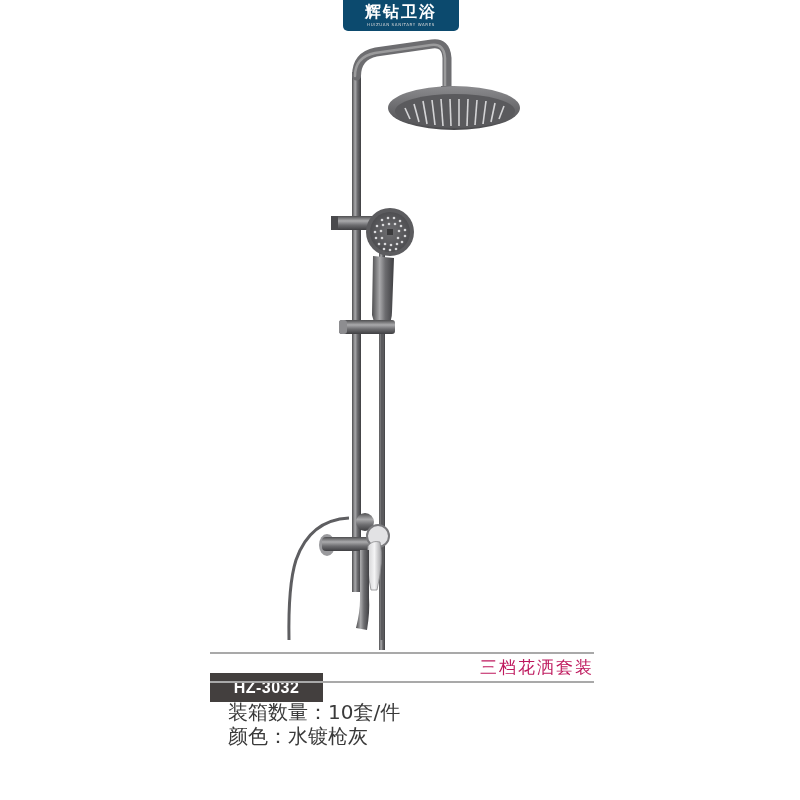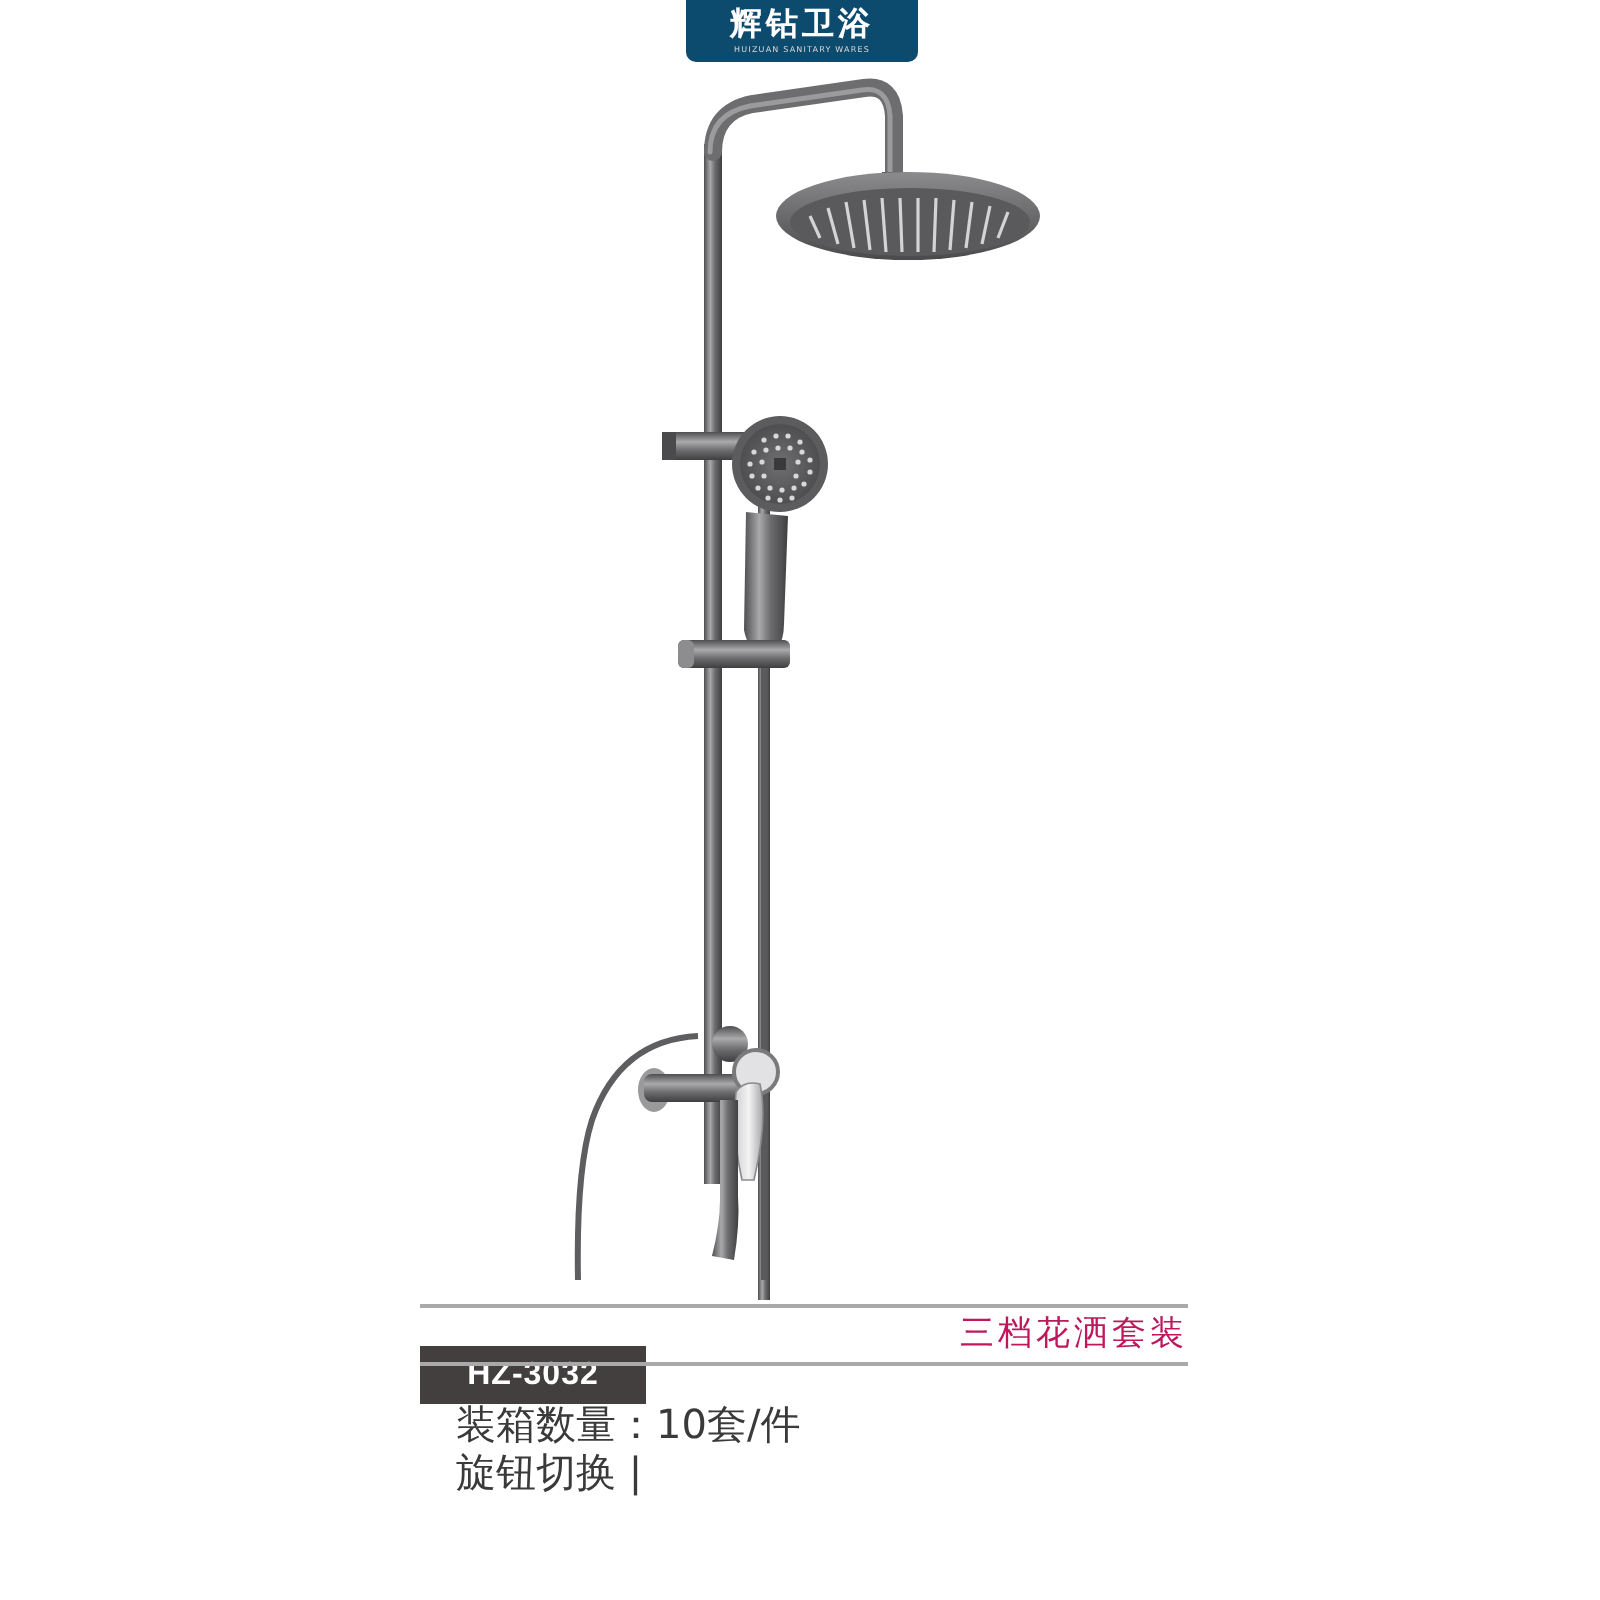--- a/index.html
+++ b/index.html
@@ -151,14 +151,14 @@
 
 <div class="label-bar">
   <div class="line-top"></div>
   <div class="model-box">HZ-3032</div>
   <div class="product-name">三档花洒套装</div>
   <div class="line-bot"></div>
 </div>
 
 <div class="specs">
   <div class="spec-row">装箱数量：10套/件</div>
-  <div class="spec-row">旋钮切换 |</div>
+  <div class="spec-row">颜色：水镀枪灰</div>
 </div>
 
 </body></html>

